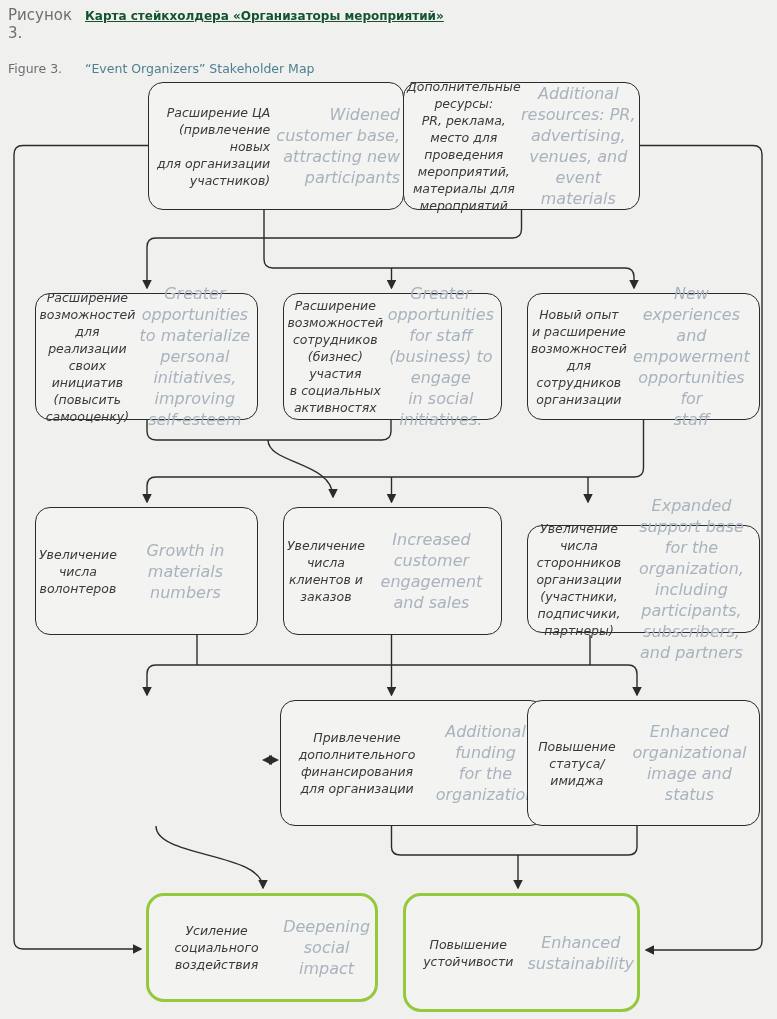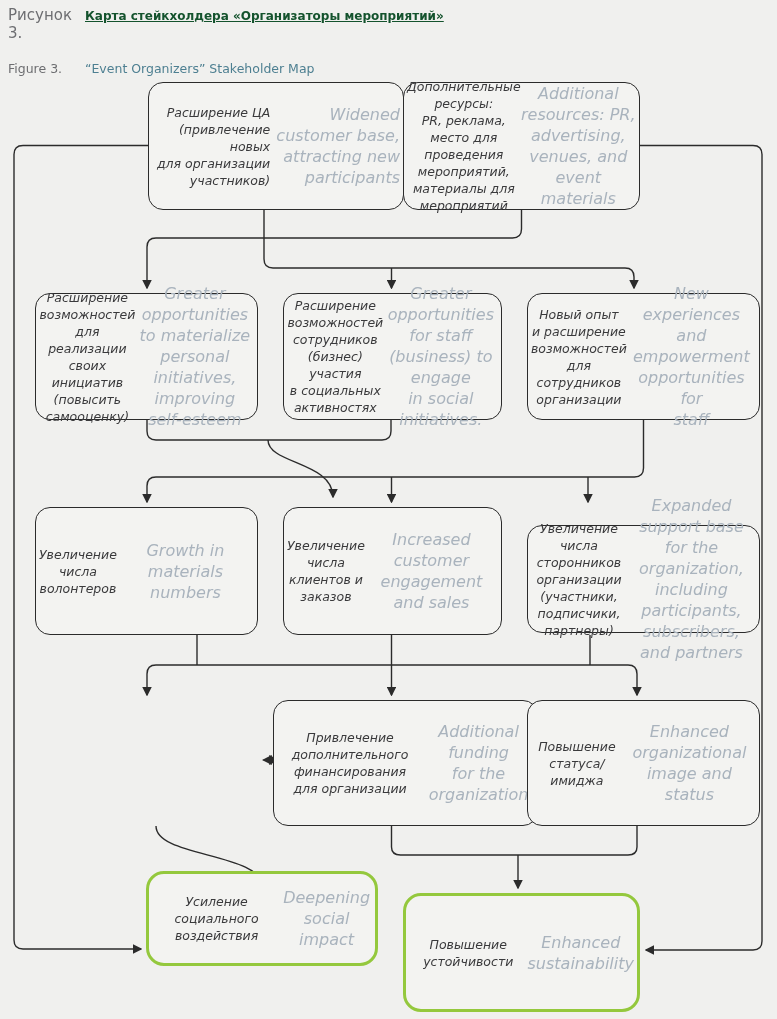--- a/index.html
+++ b/index.html
@@ -184,36 +184,36 @@
       <span class="ru">Увеличение числа сторонников
 организации (участники,
 подписчики, партнеры)</span>
       <span class="en">Expanded support base
 for the organization,
 including participants, subscribers,
 and partners</span>
     </div>
 
 
-    <div class="node" style="left:273px;top:700px;width:265px;height:126px;">
+    <div class="node" style="left:280px;top:700px;width:265px;height:126px;">
       <span class="ru">Привлечение дополнительного
 финансирования
 для организации</span>
       <span class="en">Additional funding
 for the organization</span>
     </div>
 
     <div class="node" style="left:527px;top:700px;width:233px;height:126px;">
       <span class="ru">Повышение статуса/
 имиджа</span>
       <span class="en">Enhanced organizational
 image and status</span>
     </div>
 
-    <div class="node highlight" style="left:146px;top:871px;width:232px;height:95px;">
+    <div class="node highlight" style="left:146px;top:893px;width:232px;height:109px;">
       <span class="ru">Усиление социального
 воздействия</span>
       <span class="en">Deepening
 social impact</span>
     </div>
 
     <div class="node highlight" style="left:403px;top:893px;width:237px;height:119px;">
       <span class="ru">Повышение устойчивости</span>
       <span class="en">Enhanced
 sustainability</span>

